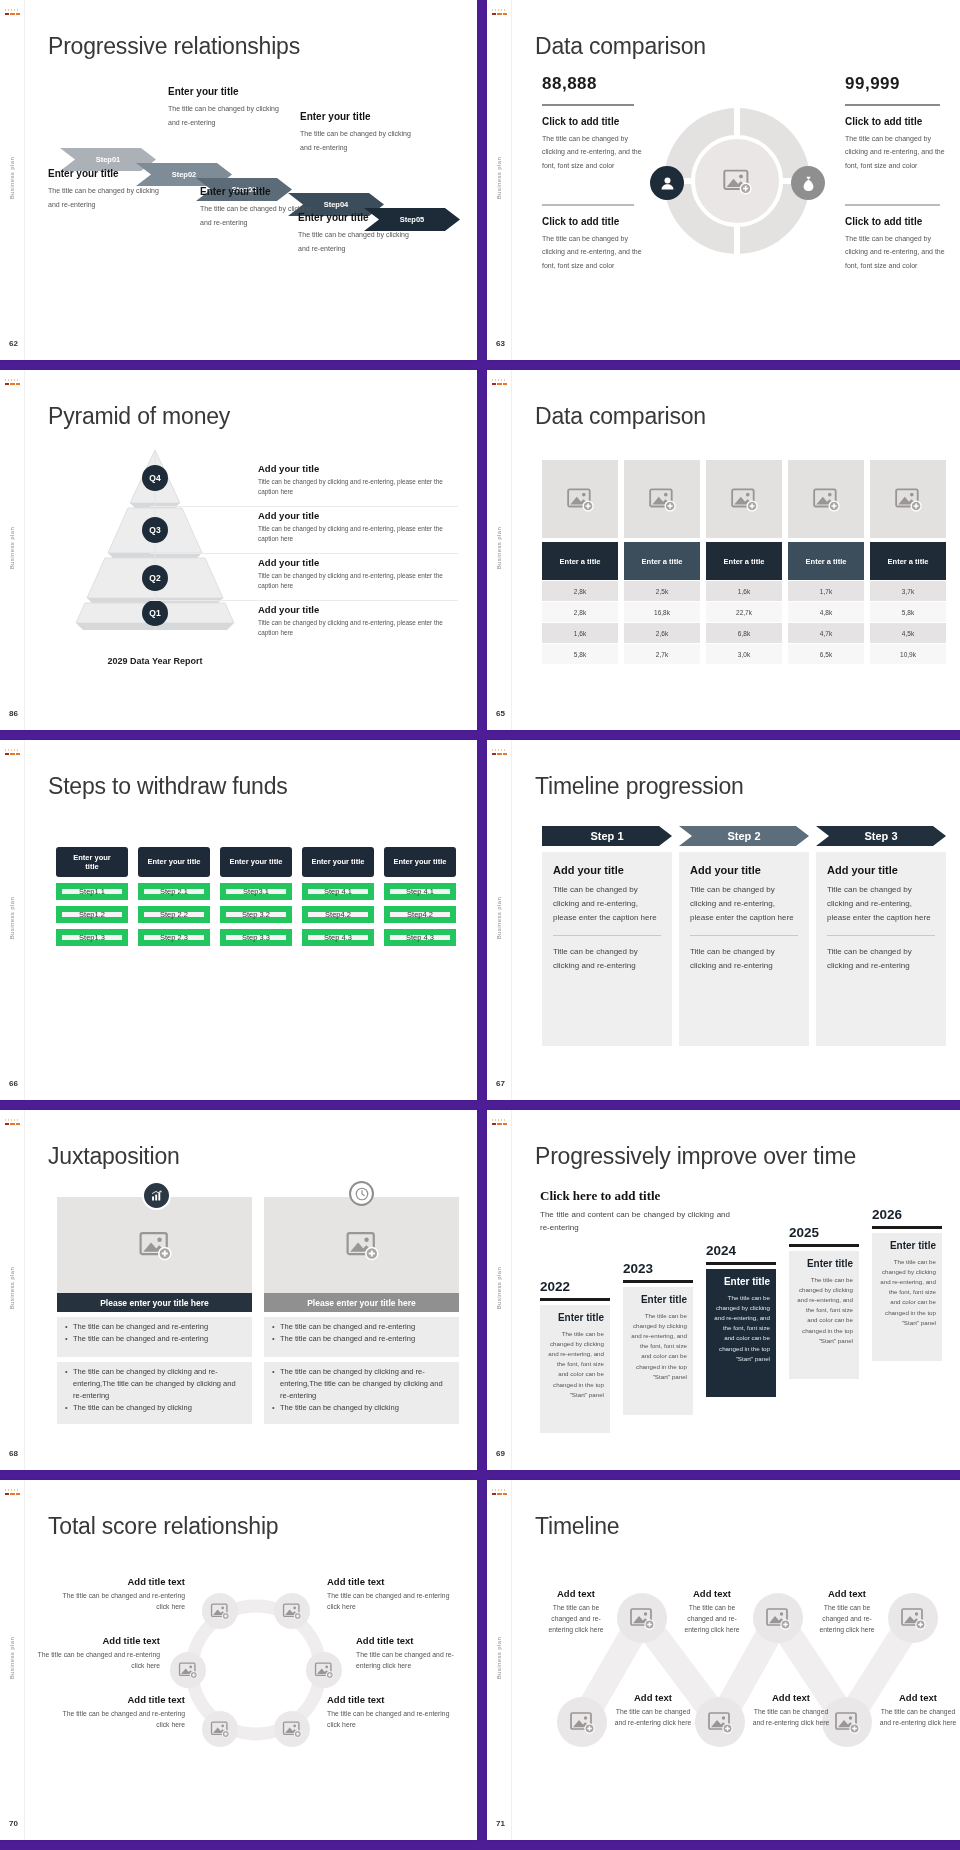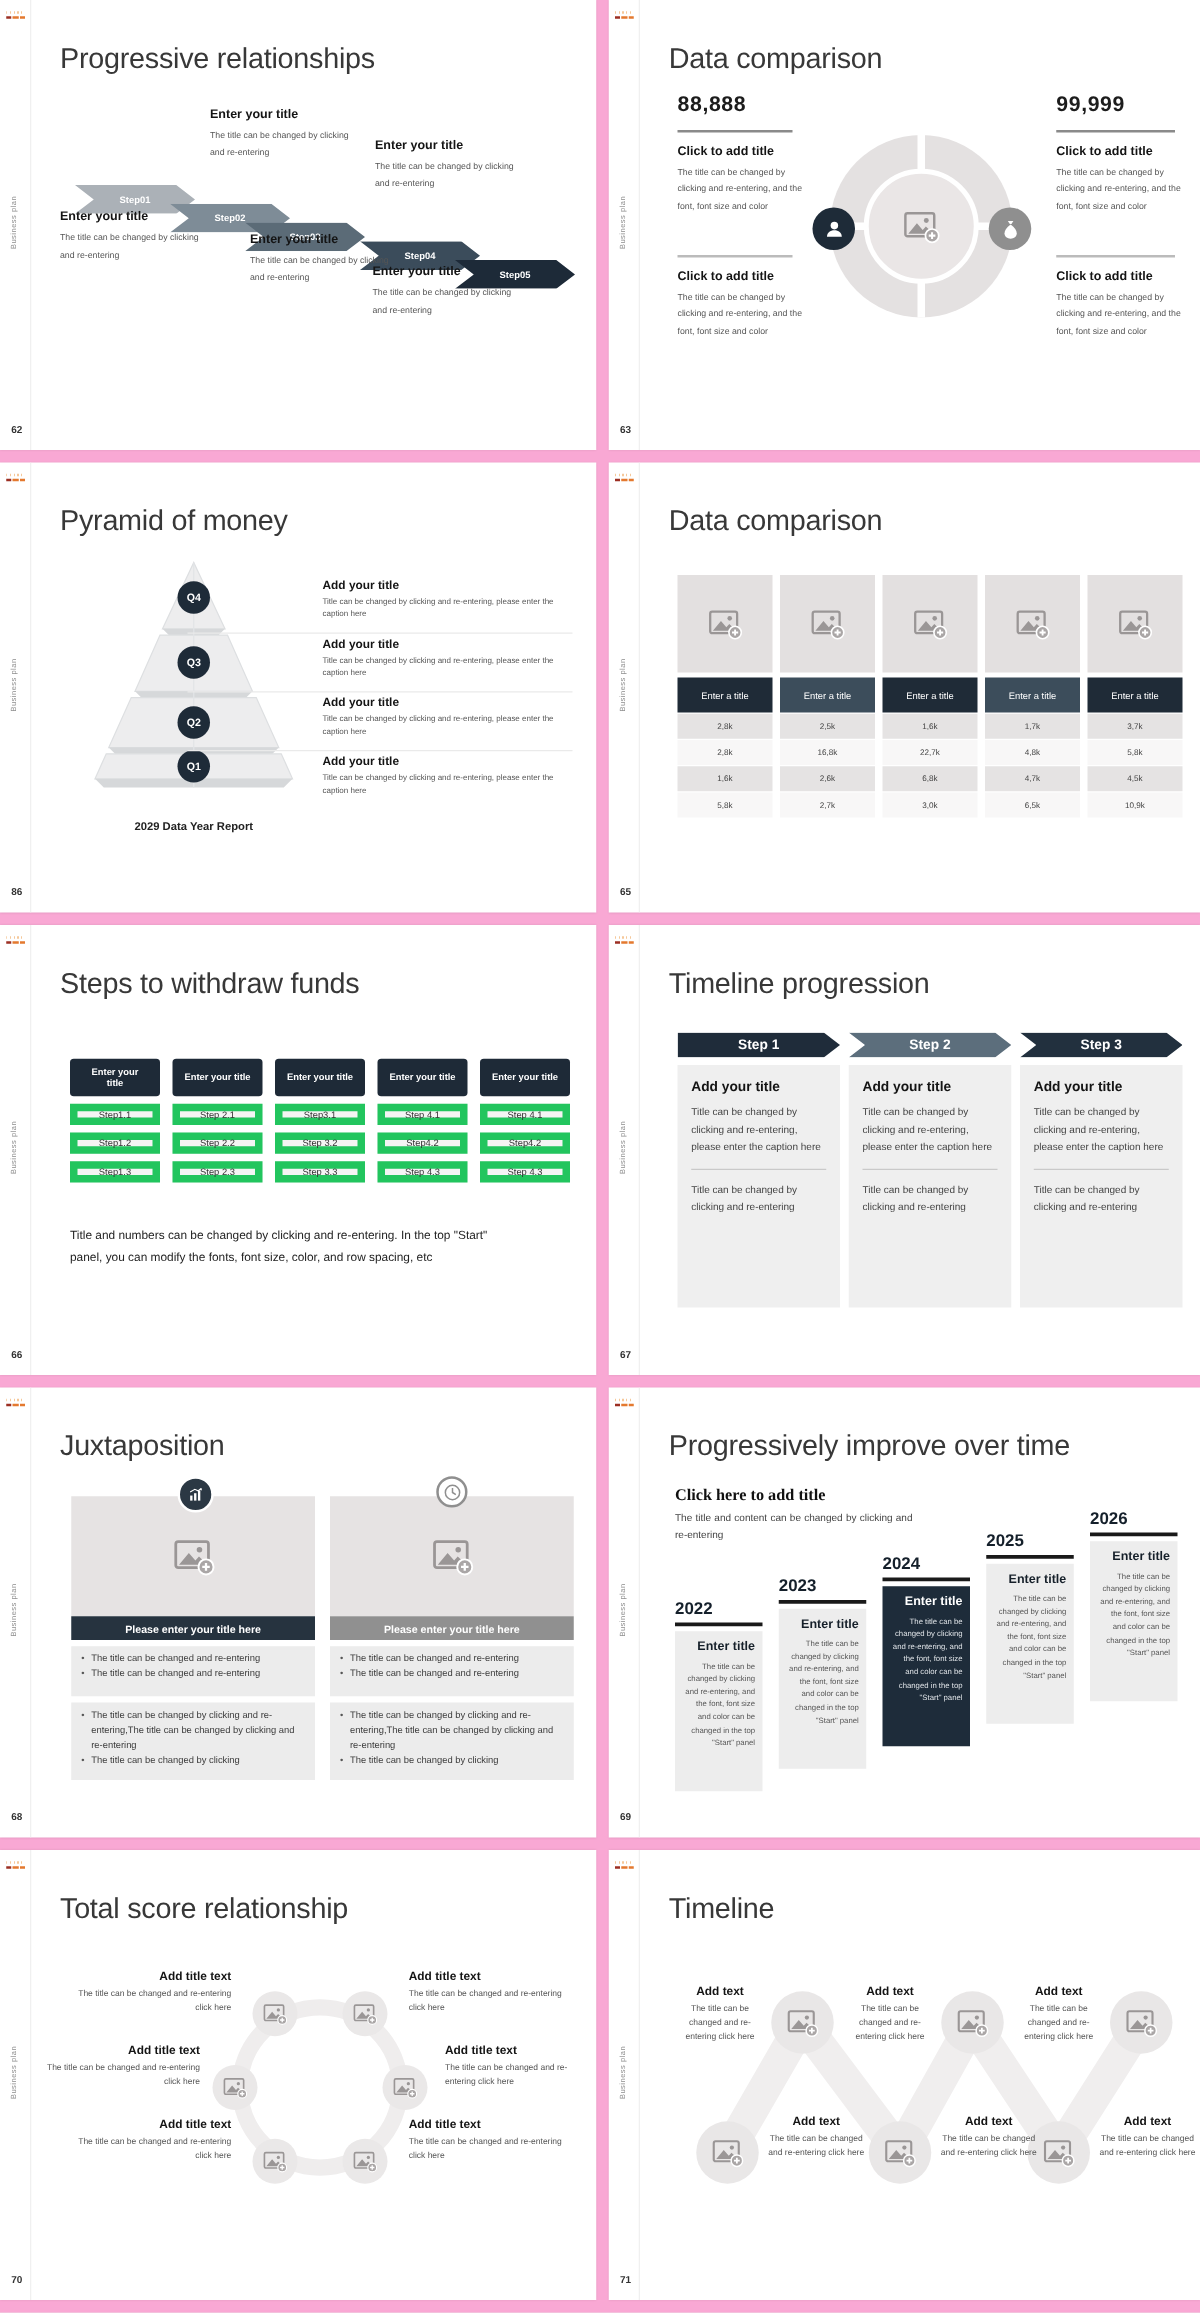--- a/index.html
+++ b/index.html
@@ -1,17 +1,17 @@
 <!DOCTYPE html>
 <html><head>
 <meta charset="utf-8">
 <style>
   html,body{margin:0;padding:0;}
   body{width:960px;font-family:"Liberation Sans","DejaVu Sans",sans-serif;background:#ececec;}
-  .page{display:grid;grid-template-columns:477px 473px;grid-template-rows:repeat(5,360px);gap:10px;width:960px;height:1850px;background:#f9a8d4;}
+  .page{display:grid;grid-template-columns:477px 473px;grid-template-rows:repeat(5,360px);gap:10px;width:960px;height:1850px;background:#4c1d95;}
   .card{position:relative;background:#fff;overflow:hidden;box-shadow:0 0 2px rgba(0,0,0,.10);}
   .vline{position:absolute;left:24px;top:0;bottom:0;width:1px;background:#f0f0f0;}
   .vtext{position:absolute;left:-23px;top:50%;width:70px;margin-top:-5px;transform:rotate(-90deg);text-align:center;font-size:6px;color:#8e8e8e;letter-spacing:.4px;white-space:nowrap;}
   .pnum{position:absolute;left:9px;bottom:12px;font-size:8px;font-weight:bold;color:#333;}
   .stitle{position:absolute;left:48px;top:18px;font-size:23px;font-weight:300;color:#383838;letter-spacing:-.2px;}
   .deco{position:absolute;left:5px;top:9px;width:17px;}
   .deco .d1{height:2px;width:15px;margin-bottom:1.5px;background-image:repeating-linear-gradient(90deg,#f5c89a 0 1px,transparent 1px 3px);}
   .deco .d2{display:flex;gap:1px;}
   .deco .d2 i{display:block;height:2px;}
   .abs{position:absolute;}
@@ -33,21 +33,21 @@
   .circ{position:absolute;border-radius:50%;}
   
   .s64e .h{font-size:9.5px;margin-bottom:3px;}
   .s64e .b{font-size:6.4px;line-height:1.55;width:200px;}
   .sep{position:absolute;height:1px;background:#eaeaea;}
   .qdot{position:absolute;width:26px;height:26px;border-radius:50%;background:#1e2b38;color:#fff;font-size:8.5px;font-weight:bold;display:flex;align-items:center;justify-content:center;}
   
   .s65imgs{position:absolute;left:55px;top:90px;display:grid;grid-template-columns:repeat(5,76px);column-gap:6px;}
   .s65imgs .ph{height:78px;background:#e3e0e0;display:flex;align-items:center;justify-content:center;}
   .s65t{position:absolute;left:55px;top:172px;display:grid;grid-template-columns:repeat(5,76px);column-gap:6px;row-gap:1px;}
-  .s65t .th{height:28px;color:#fff;font-size:7.5px;font-weight:normal;display:flex;align-items:center;justify-content:center;}
+  .s65t .th{height:38px;color:#fff;font-size:7.5px;font-weight:bold;display:flex;align-items:center;justify-content:center;}
   .s65t .td{height:20px;font-size:6.5px;color:#444;display:flex;align-items:center;justify-content:center;}
   
   .s66t{position:absolute;left:56px;top:107px;display:grid;grid-template-columns:repeat(5,72px);column-gap:10px;row-gap:6px;}
   .s66t .th{height:30px;background:#1e2a37;border-radius:3px;color:#fff;font-size:7.5px;font-weight:bold;display:flex;align-items:center;justify-content:center;text-align:center;line-height:1.25;}
   .s66t .th.wrap{padding:0 12px;}
   .s66t .td{height:17px;background:#f4f4f4;border:6px solid #22c55e;font-size:7.5px;color:#333;display:flex;align-items:center;justify-content:center;box-sizing:border-box;}
   .s66note{position:absolute;left:56px;top:240px;width:410px;font-size:9.5px;line-height:1.85;color:#222;}
   
   .s67col{position:absolute;width:130px;}
   .s67arrow{position:relative;height:20px;color:#fff;font-size:11px;font-weight:bold;display:flex;align-items:center;justify-content:center;}
@@ -380,24 +380,20 @@
       <div class="td">Step 2.2</div>
       <div class="td">Step 3.2</div>
       <div class="td">Step4.2</div>
       <div class="td">Step4.2</div>
       <div class="td">Step1.3</div>
       <div class="td">Step 2.3</div>
       <div class="td">Step 3.3</div>
       <div class="td">Step 4.3</div>
       <div class="td">Step 4.3</div>
     </div>
-    <div class="s66note">
-      <div>Title and numbers can be changed by clicking and re-entering. In the top "Start"</div>
-      <div>panel, you can modify the fonts, font size, color, and row spacing, etc</div>
-    </div>
     <div class="pnum">66</div>
   </div>
 
   <div class="card s67">
     <div class="deco">
         <div class="d1"></div>
         <div class="d2">
           <i style="width:4px;background:#9c2f23"></i>
           <i style="width:5px;background:#e4792f"></i>
           <i style="width:4px;background:#e4792f"></i>

